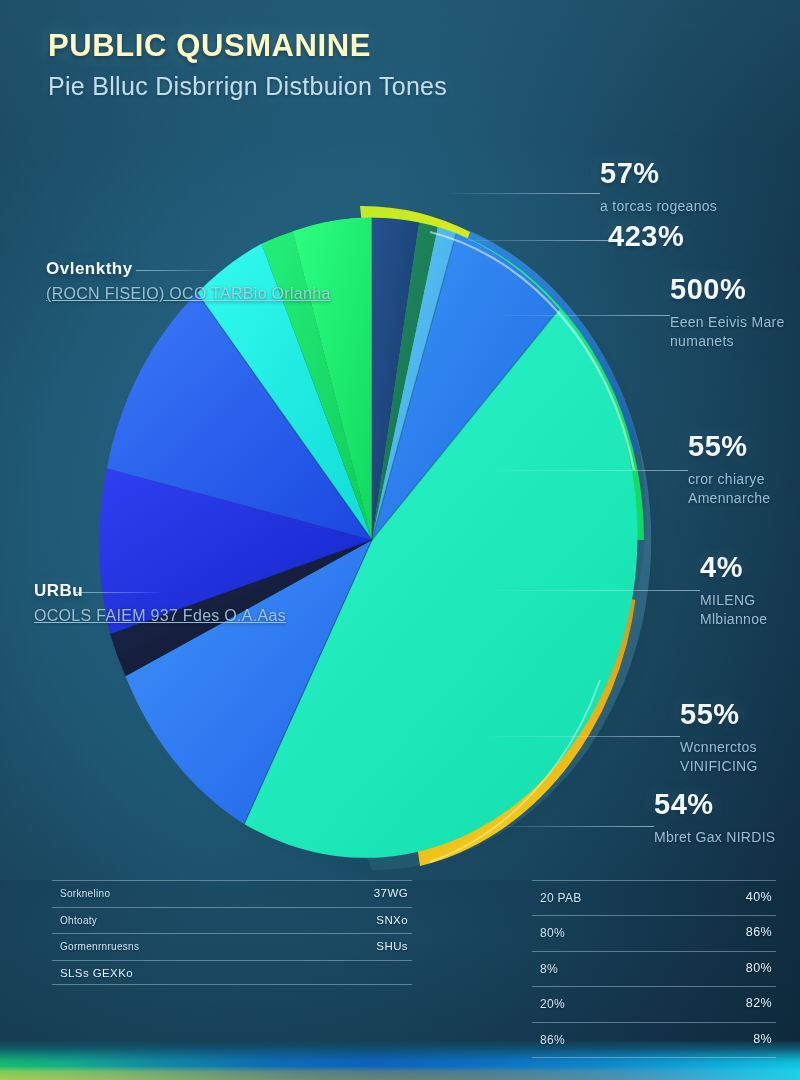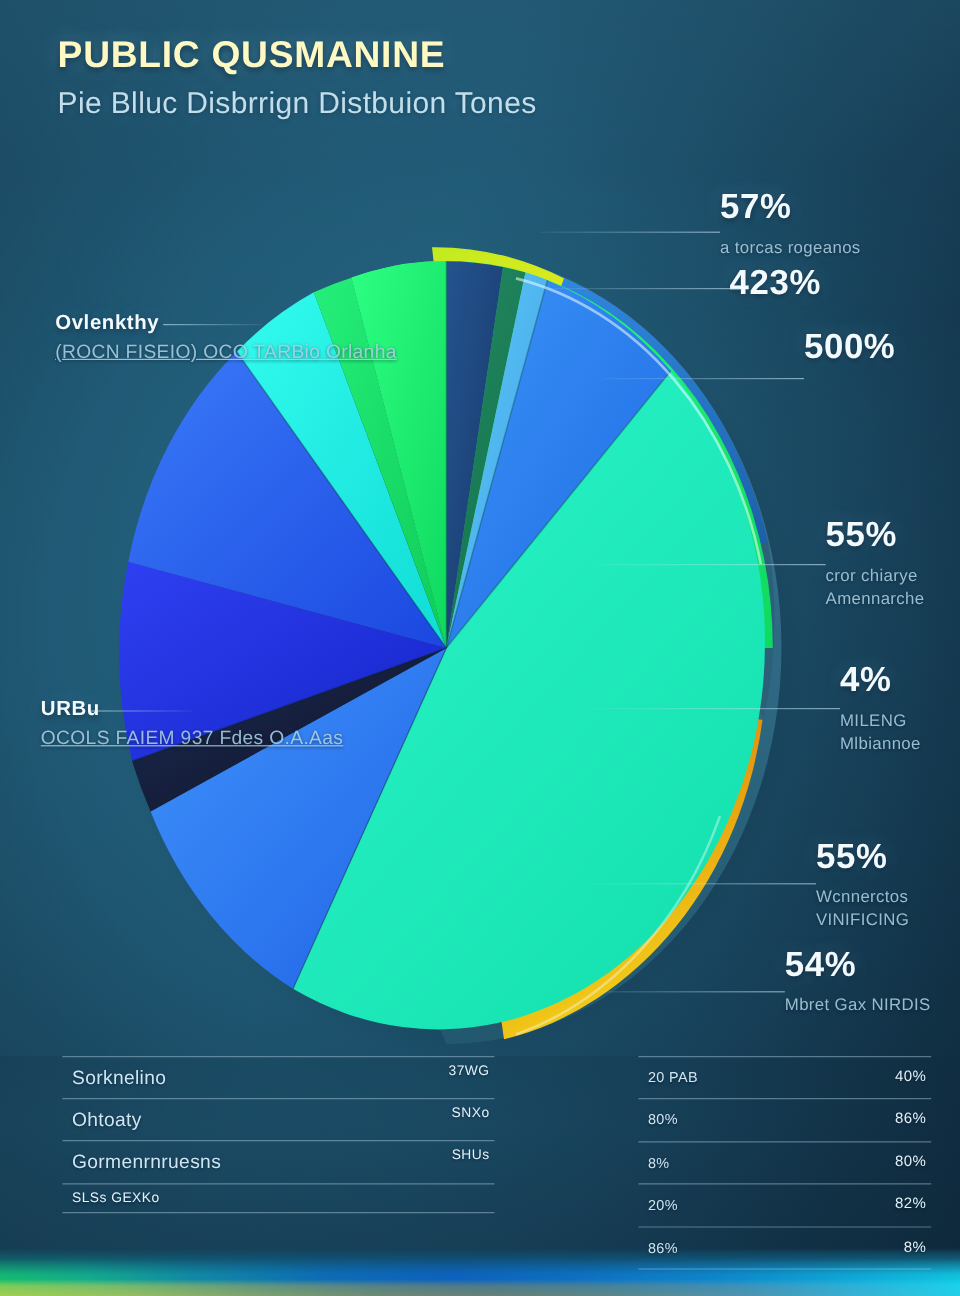--- a/index.html
+++ b/index.html
@@ -112,21 +112,21 @@
   #tbl-right { left: 500px; width: 276px; }
 
   .trow {
     display: flex; align-items: flex-start; justify-content: space-between;
     border-top: 1px solid rgba(198,228,244,0.40);
     padding: 6px 4px 5px 8px;
     gap: 10px;
   }
   .trow:last-child { border-bottom: 1px solid rgba(198,228,244,0.40); }
   .tlabel {
-    font-size: 16px; color: #cfe6f2; letter-spacing: 0.3px; line-height: 1.45;
+    font-size: 10px; color: #cfe6f2; letter-spacing: 0.3px; line-height: 1.45;
     text-shadow: 0 1px 2px rgba(0,20,38,0.5);
     white-space: pre-line;
   }
   .tval {
     font-size: 11.5px; color: #e3f2fa; letter-spacing: 0.4px; flex: 0 0 auto;
     text-shadow: 0 1px 2px rgba(0,20,38,0.5);
   }
   #tbl-right .tlabel { font-size: 12px; }
   #tbl-right .tval   { font-size: 12.5px; }
   #tbl-right .trow   { padding: 9px 4px 8px 8px; margin-left: 32px; }
@@ -301,20 +301,22 @@
 
 <div class="callout right" style="left:608px; top:222px;">
   <div class="leader" style="top:18px; width:158px;"></div>
   <div class="pct">423%</div>
   <div class="sub"></div>
 </div>
 
 <div class="callout right" style="left:670px; top:275px;">
   <div class="leader" style="top:40px; left:-168px; width:168px;"></div>
   <div class="pct">500%</div>
+  <div class="sub">Eeen Eeivis
+Mare numanets</div>
 </div>
 
 <div class="callout right" style="left:688px; top:432px;">
   <div class="leader" style="top:38px; left:-192px; width:192px;"></div>
   <div class="pct">55%</div>
   <div class="sub">cror chiarye
 Amennarche</div>
 </div>
 
 <div class="callout right" style="left:700px; top:553px;">

